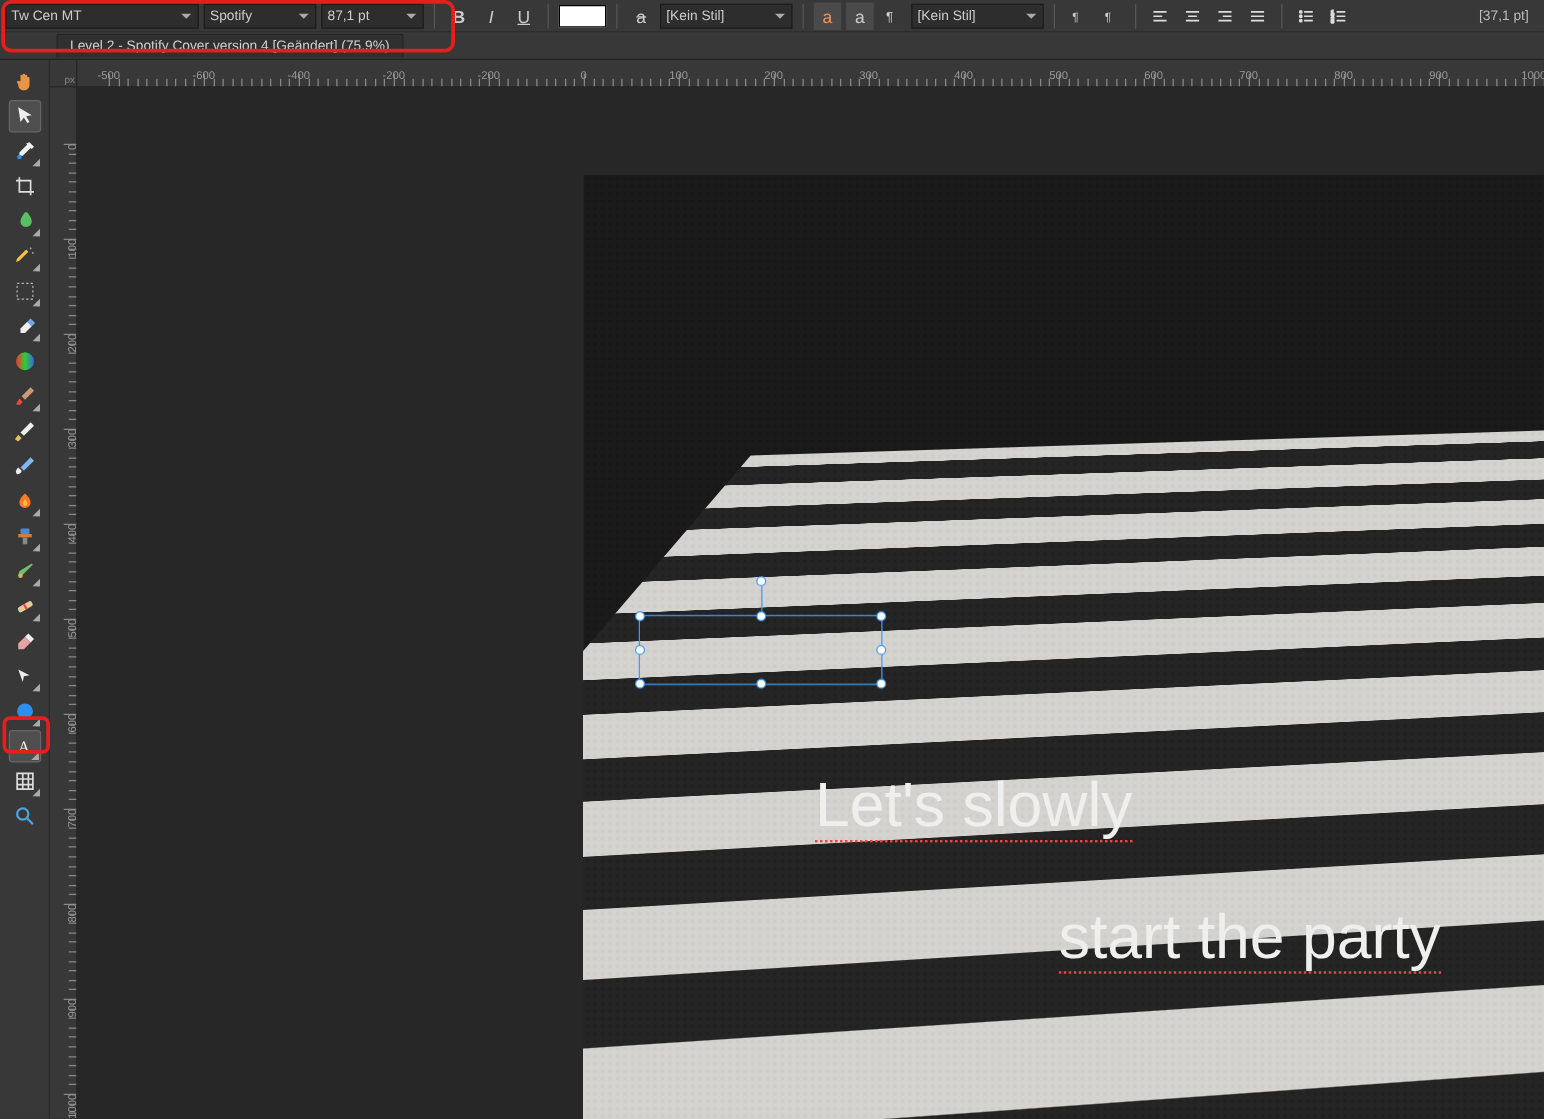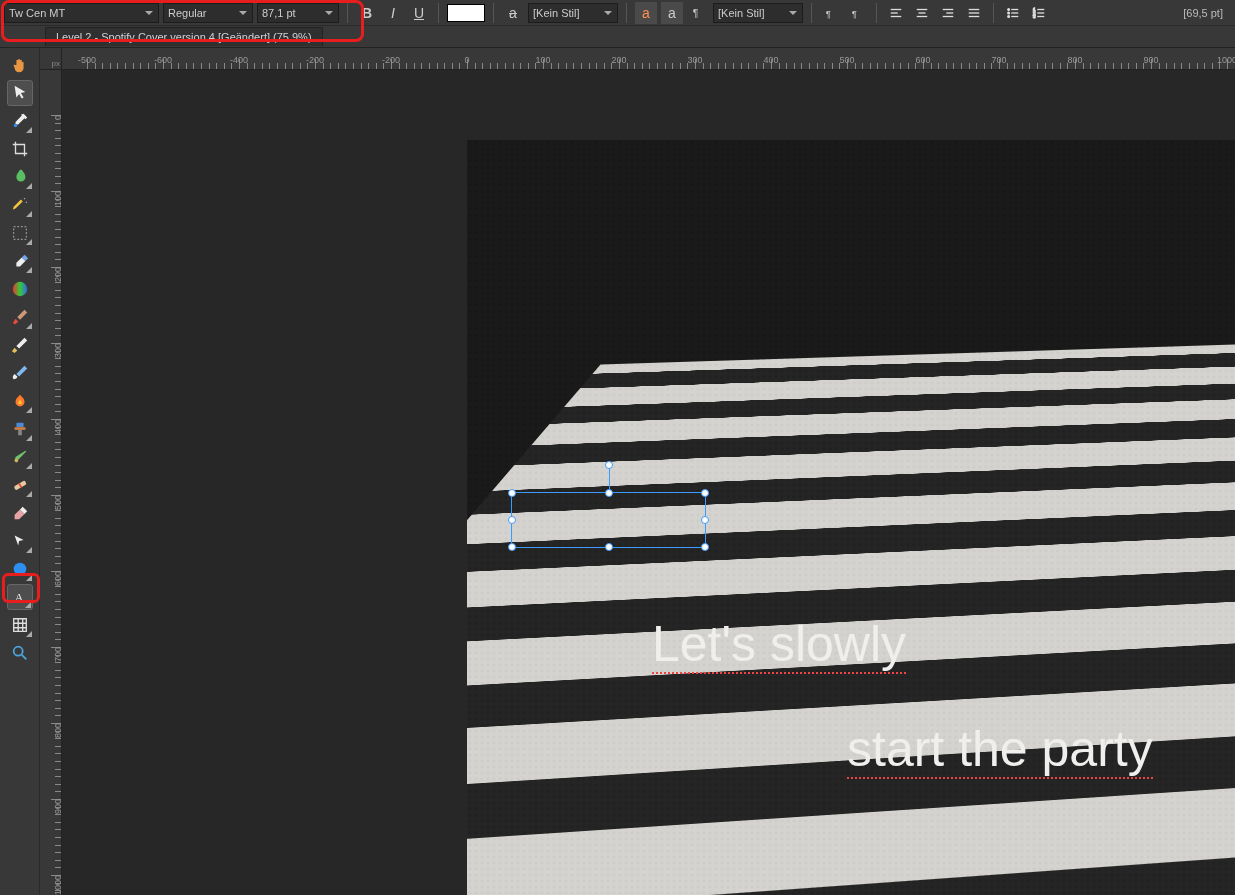--- a/index.html
+++ b/index.html
@@ -47,21 +47,21 @@
     color: #ccc;
     background: transparent;
     border: 1px solid transparent;
     font-size: 14px;
   }
   .sep { width: 1px; height: 20px; background: #555; margin: 0 4px; }
 
   .color-swatch {
     width: 38px; height: 18px; background: #fff; border: 1px solid #000;
   }
-  .style-select { width: 90px; }
+  .style-select { width: 106px; }
 
   .top-right-label {
     margin-left: auto; font-size: 11px; color: #bbb; padding-right: 8px;
   }
 
   
   .tab-strip {
     height: 22px;
     background: #383838;
     display: flex;
@@ -213,21 +213,21 @@
 <body>
 
 <div class="red-highlight-top"></div>
 <div class="red-highlight-tool"></div>
 
 <div class="top-toolbar">
   <div class="tb-select font-name">
       <span>Tw Cen MT</span>
     </div>
   <div class="tb-select font-style">
-      <span>Regular</span>
+      <span>Spotify</span>
     </div>
   <div class="tb-select font-size">
       <span>87,1 pt</span>
     </div>
   <span class="sep"></span>
 
   <button class="btn-icon">
       <b>B</b>
     </button>
   <button class="btn-icon">
@@ -324,21 +324,21 @@
       <svg viewBox="0 0 16 16" class="stroke-white">
         <text x="1" y="6" font-size="5" fill="#ccc">1</text>
         <line x1="6" y1="4" x2="14" y2="4"></line>
         <text x="1" y="10" font-size="5" fill="#ccc">2</text>
         <line x1="6" y1="8" x2="14" y2="8"></line>
         <text x="1" y="14" font-size="5" fill="#ccc">3</text>
         <line x1="6" y1="12" x2="14" y2="12"></line>
       </svg>
     </button>
 
-  <span class="top-right-label">[69,5 pt]</span>
+  <span class="top-right-label">[37,1 pt]</span>
 </div>
 
 <div class="tab-strip">
   <div class="doc-tab">
     <span>Level 2 - Spotify Cover version 4 [Geändert] (75.9%)</span>
   </div>
 </div>
 
 <div class="tool-palette">
   <div class="tool">

